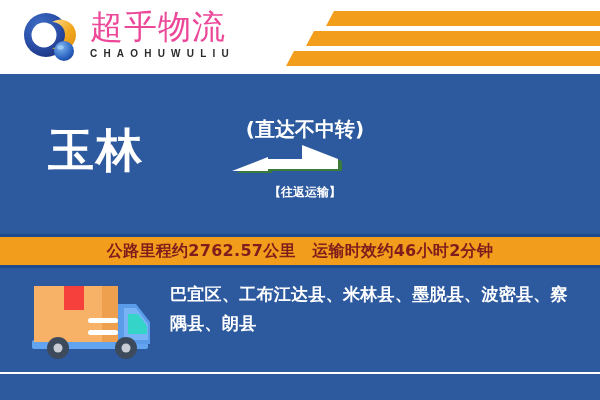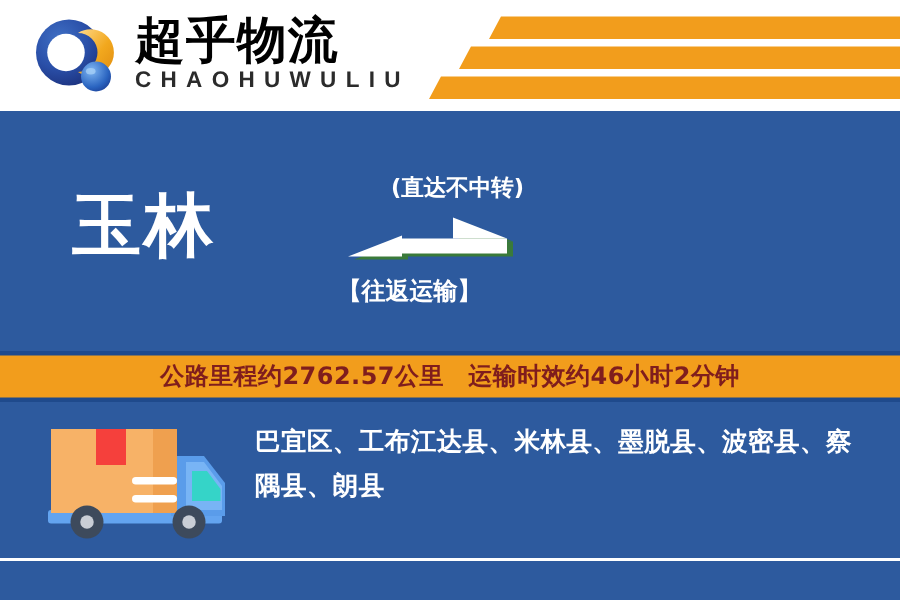--- a/index.html
+++ b/index.html
@@ -36,29 +36,29 @@
   }
 
   #brand-block {
     position: absolute;
     left: 90px; top: 8px;
     width: 200px;
   }
   #brand-name {
     font-family: "DejaVu Sans", "Liberation Sans", sans-serif;
     font-size: 33px;
-    font-weight: bold;
-    color: #000000;
+    font-weight: normal;
+    color: #ec4899;
     letter-spacing: 1px;
     line-height: 38px;
     white-space: nowrap;
   }
   #brand-sub {
     font-family: "Liberation Sans", sans-serif;
-    font-size: 15px;
+    font-size: 10px;
     font-weight: bold;
     color: #2b2b2b;
     letter-spacing: 6.2px;
     line-height: 12px;
     margin-top: 2px;
     white-space: nowrap;
   }
 
   .stripe {
     position: absolute;
@@ -107,31 +107,32 @@
   }
   #city-origin { left: 48px; text-align: left; }
   #city-dest   { left: 378px; text-align: left; }
 
   #route-note-top {
     position: absolute;
     left: 230px; top: 42px;
     width: 150px;
     text-align: center;
     font-family: "DejaVu Sans", "Liberation Sans", sans-serif;
-    font-size: 15px;
+    font-size: 20px;
     font-weight: bold;
     color: #ffffff;
     white-space: nowrap;
   }
   #route-note-bottom {
     position: absolute;
     left: 225px; top: 110px;
     width: 160px;
-    font-family: "DejaVu Sans", "Liberation Sans", sans-serif;
-    font-size: 16px;
+    text-align: center;
+    font-family: "DejaVu Sans", "Liberation Sans", sans-serif;
+    font-size: 12px;
     font-weight: bold;
     color: #ffffff;
     white-space: nowrap;
   }
   #route-arrow {
     position: absolute;
     left: 228px; top: 70px;
     width: 156px; height: 36px;
   }
 

